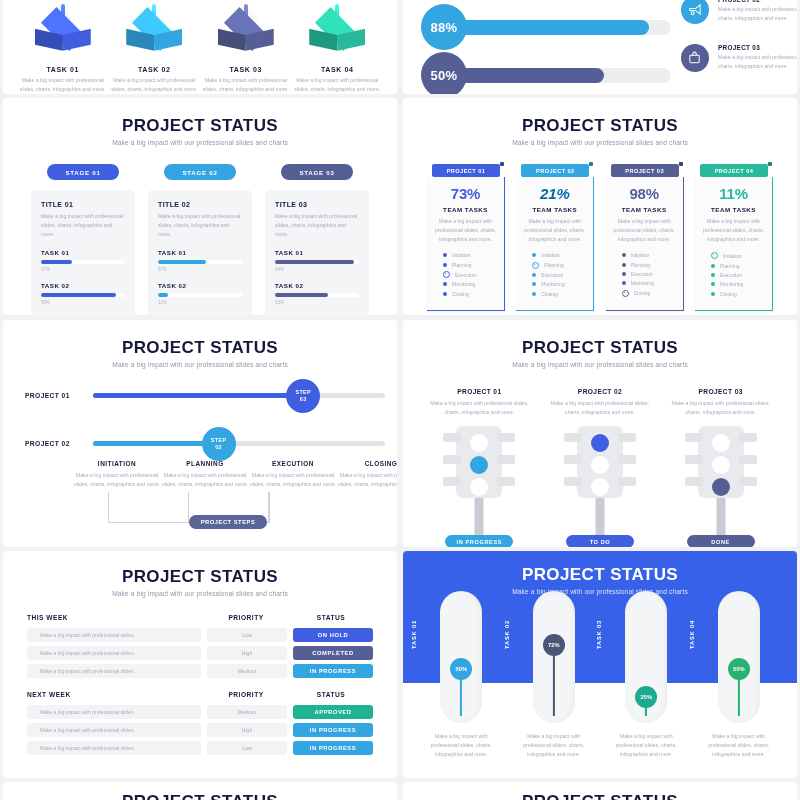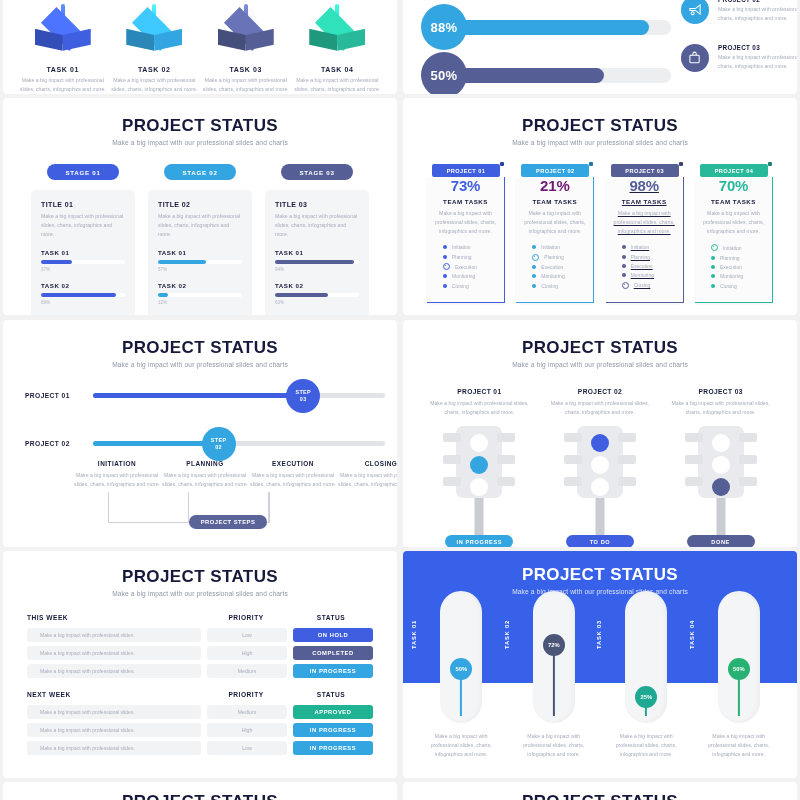--- a/index.html
+++ b/index.html
@@ -75,21 +75,21 @@
   .task-pct{font-size:4.6px;color:#b3b7c6;margin-top:3px;}
 
   
   .pcards{display:flex;justify-content:space-between;padding:0 24px;}
   .pcard{width:78px;position:relative;}
   .pcard-tab{height:13px;border-radius:2px;color:#fff;font-size:5.6px;
       font-weight:bold;letter-spacing:.45px;display:flex;align-items:center;
       justify-content:center;position:relative;margin:0 5px;}
   .pcard-tab .dot{position:absolute;right:-4px;top:-2px;width:4px;height:4px;border-radius:1px;}
   .pcard-body{background:#fbfbfc;border-right-width:1.5px;border-right-style:solid;
-      border-bottom:1.5px solid transparent;padding:0 7px 10px 7px;text-align:center;
+      border-bottom:1.5px solid transparent;padding:8px 7px 10px 7px;text-align:center;
       box-shadow:0 1px 2px rgba(0,0,0,.05);}
   .pcard-pct{font-size:15px;font-weight:bold;letter-spacing:-.2px;}
   .pcard-sub{font-size:6.2px;font-weight:bold;letter-spacing:.5px;margin-top:4px;color:#16193b;}
   .pcard-body .lorem{margin-top:4px;}
   .plist{margin-top:8px;text-align:left;padding-left:9px;}
   .plist li{list-style:none;display:flex;align-items:center;margin-bottom:3.4px;}
   .bullet{width:4px;height:4px;border-radius:50%;margin-right:5px;flex:none;}
   .bullet.ring{width:5px;height:5px;border-radius:50%;background:transparent;
       border:1.2px solid currentColor;position:relative;}
   .bullet.ring::after{content:"";position:absolute;left:1px;top:1px;width:1px;height:1px;
@@ -363,21 +363,21 @@
               <li style="color: rgb(63, 95, 224);">
                 <div class="bullet" style="background: rgb(63, 95, 224);"></div>
                 <span>Closing</span>
               </li>
             </ul>
           </div>
         </div>
         <div class="pcard">
           <div class="pcard-tab" style="background: rgb(51, 165, 224);">PROJECT 02<div class="dot" style="background: rgb(37, 119, 161);"></div></div>
           <div class="pcard-body" style="border-right-color: rgb(51, 165, 224); border-bottom-color: rgb(51, 165, 224);">
-            <div class="pcard-pct" style="color: #701a75;">21%</div>
+            <div class="pcard-pct" style="color: #0369a1; font-style: italic;">21%</div>
             <div class="pcard-sub">TEAM TASKS</div>
             <div class="lorem">Make a big impact with professional slides, charts, infographics and more.</div>
             <ul class="plist" style="margin: 8px 0px 0px; padding: 0px 0px 0px 9px;">
               <li style="color: rgb(51, 165, 224);">
                 <div class="bullet" style="background: rgb(51, 165, 224);"></div>
                 <span>Initiation</span>
               </li>
               <li style="color: rgb(51, 165, 224);">
                 <div class="bullet ring"></div>
                 <span>Planning</span>
@@ -392,21 +392,21 @@
               </li>
               <li style="color: rgb(51, 165, 224);">
                 <div class="bullet" style="background: rgb(51, 165, 224);"></div>
                 <span>Closing</span>
               </li>
             </ul>
           </div>
         </div>
         <div class="pcard">
           <div class="pcard-tab" style="background: rgb(85, 95, 150);">PROJECT 03<div class="dot" style="background: rgb(61, 68, 108);"></div></div>
-          <div class="pcard-body" style="border-right-color: rgb(85, 95, 150); border-bottom-color: rgb(85, 95, 150); text-decoration: underline;">
+          <div class="pcard-body" style="border-right-color: rgb(85, 95, 150); border-bottom-color: rgb(85, 95, 150);">
             <div class="pcard-pct" style="color: rgb(85, 95, 150);">98%</div>
             <div class="pcard-sub">TEAM TASKS</div>
             <div class="lorem">Make a big impact with professional slides, charts, infographics and more.</div>
             <ul class="plist" style="margin: 8px 0px 0px; padding: 0px 0px 0px 9px;">
               <li style="color: rgb(85, 95, 150);">
                 <div class="bullet" style="background: rgb(85, 95, 150);"></div>
                 <span>Initiation</span>
               </li>
               <li style="color: rgb(85, 95, 150);">
                 <div class="bullet" style="background: rgb(85, 95, 150);"></div>
@@ -423,21 +423,21 @@
               <li style="color: rgb(85, 95, 150);">
                 <div class="bullet ring"></div>
                 <span>Closing</span>
               </li>
             </ul>
           </div>
         </div>
         <div class="pcard">
           <div class="pcard-tab" style="background: rgb(39, 185, 154);">PROJECT 04<div class="dot" style="background: rgb(28, 133, 111);"></div></div>
           <div class="pcard-body" style="border-right-color: rgb(39, 185, 154); border-bottom-color: rgb(39, 185, 154);">
-            <div class="pcard-pct" style="color: rgb(39, 185, 154);">70%</div>
+            <div class="pcard-pct" style="color: rgb(39, 185, 154);">11%</div>
             <div class="pcard-sub">TEAM TASKS</div>
             <div class="lorem">Make a big impact with professional slides, charts, infographics and more.</div>
             <ul class="plist" style="margin: 8px 0px 0px; padding: 0px 0px 0px 9px;">
               <li style="color: rgb(39, 185, 154);">
                 <div class="bullet ring"></div>
                 <span>Initiation</span>
               </li>
               <li style="color: rgb(39, 185, 154);">
                 <div class="bullet" style="background: rgb(39, 185, 154);"></div>
                 <span>Planning</span>

